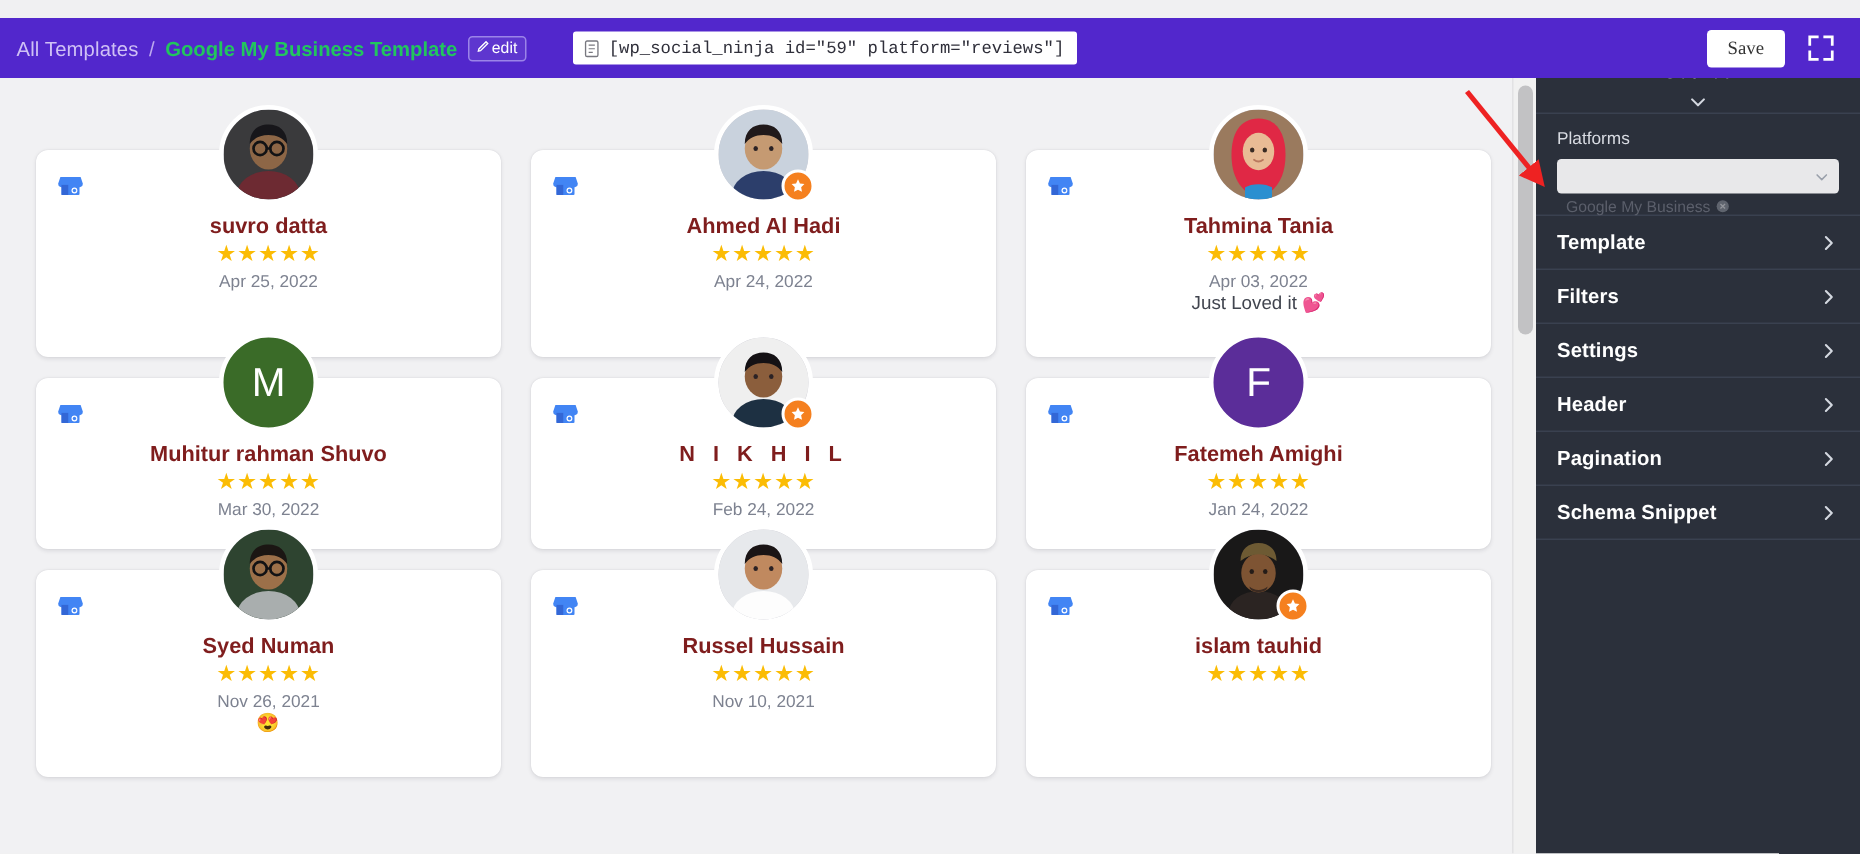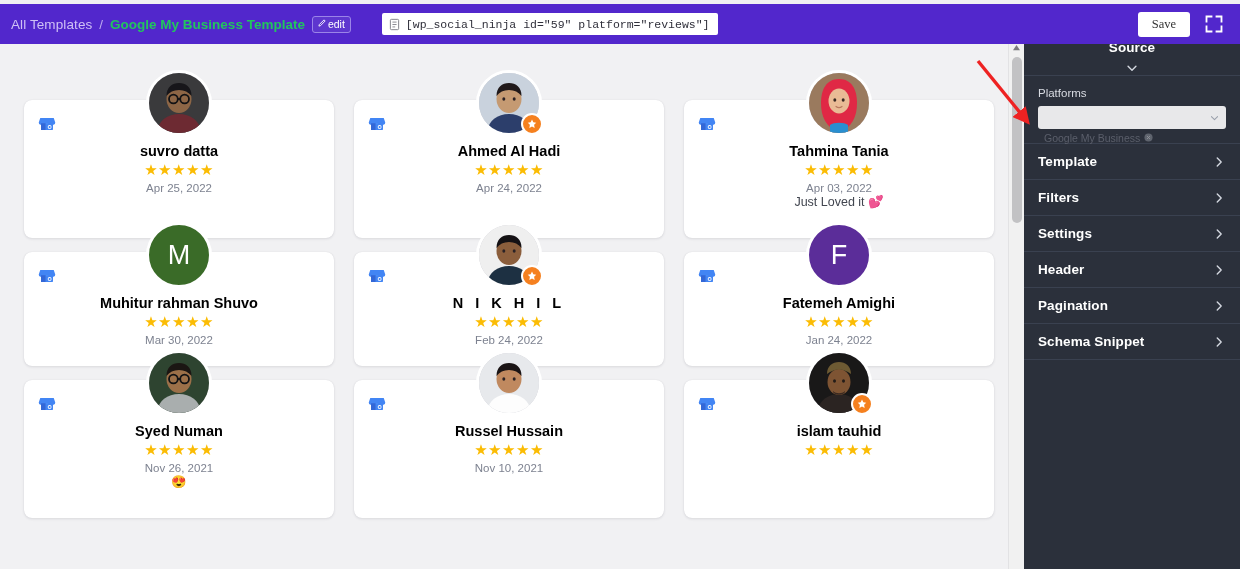--- a/index.html
+++ b/index.html
@@ -6,21 +6,21 @@
   html, body {
     width: 1240px; height: 569px;
     overflow: hidden;
     font-family: "Liberation Sans", sans-serif;
     background: #f0f0f2;
   }
   #app { position: relative; width: 1240px; height: 569px; }
 
   
   .topbar {
-    position: absolute; left: 0; top: 4px;
+    position: absolute; left: 0; top: 12px;
     width: 1240px; height: 40px;
     background: #5227cc;
     display: flex; align-items: center;
     padding: 0 10px 0 11px;
     z-index: 30;
   }
   .crumb-link {
     color: #cfc0f5; font-size: 13.5px; letter-spacing: .1px;
     cursor: pointer; white-space: nowrap;
   }
@@ -100,21 +100,21 @@
   }
   .avatar svg { display: block; width: 100%; height: 100%; }
   .guide-badge {
     position: absolute; right: -1px; bottom: 1px;
     width: 22px; height: 22px; border-radius: 50%;
     background: #f5801f;
     display: flex; align-items: center; justify-content: center;
     border: 2px solid #ffffff;
   }
   .rev-name {
-    font-size: 14.5px; font-weight: bold; color: #000000;
+    font-size: 14.5px; font-weight: bold; color: #7f1d1d;
     line-height: 18px; margin-bottom: 1px;
   }
   .rev-name.spaced { letter-spacing: 4px; }
   .stars { font-size: 15px; color: #fbbc04; letter-spacing: .5px; line-height: 17px; }
   .rev-date { font-size: 11.5px; color: #7d8290; margin-top: 4px; }
   .rev-text { font-size: 12.5px; color: #41454f; line-height: 17px; }
 
   
   .scrollbar {
     position: absolute; left: 1008px; top: 40px;

